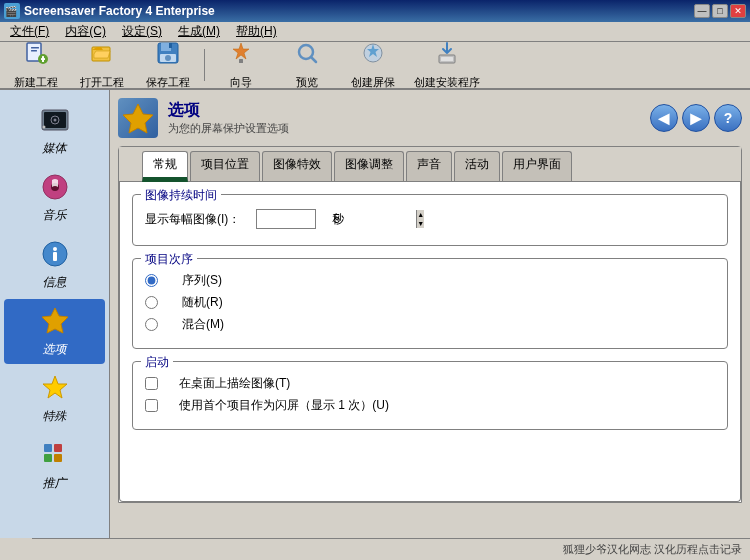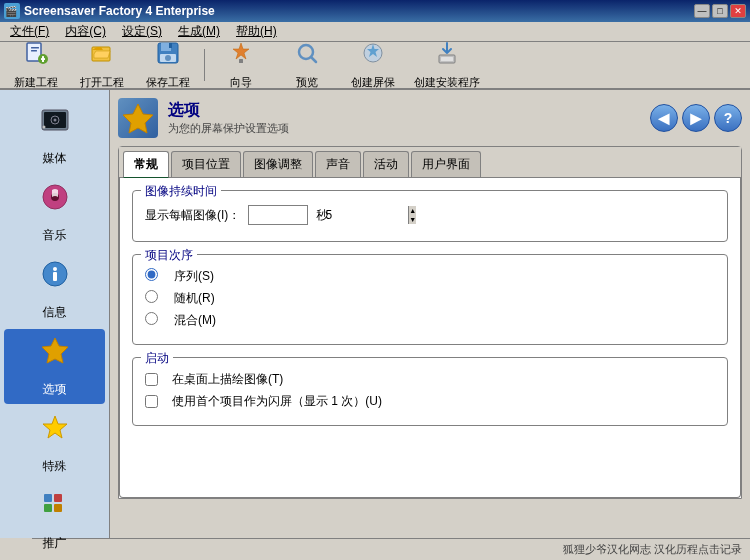--- a/index.html
+++ b/index.html
@@ -132,23 +132,24 @@
       flex-direction: column;
       gap: 2px;
     }
     .sidebar-item {
       display: flex;
       flex-direction: column;
       align-items: center;
       padding: 6px 4px;
       cursor: pointer;
       border-radius: 4px;
-      gap: 14px;
+      gap: 4px;
       font-size: 12px;
       color: #000;
+      font-style: italic;
     }
     .sidebar-item.active {
       background: #316ac5;
       color: white;
     }
     .sidebar-item-icon {
       width: 32px;
       height: 32px;
       display: flex;
       align-items: center;
@@ -237,25 +238,26 @@
       background: #c4c0b8;
       border: 1px solid #808080;
       border-bottom: none;
       border-radius: 3px 3px 0 0;
       cursor: pointer;
       font-size: 12px;
       color: #000;
     }
     .tab.active {
       background: white;
-      font-weight: bold;
-      border-bottom: 1px solid #14532d;
+      font-weight: normal;
+      border-bottom: 5px solid #14532d;
       margin-bottom: -1px;
       position: relative;
       z-index: 1;
+      margin-left: 19px;
     }
     .tab-content {
       background: white;
       padding: 12px;
       border: 1px solid #808080;
       border-top: none;
       border-radius: 0 0 4px 4px;
       min-height: 320px;
     }
 
@@ -275,21 +277,21 @@
       padding: 0 4px;
       font-size: 12px;
       color: #000080;
       font-weight: normal;
     }
 
     
     .form-row {
       display: flex;
       align-items: center;
-      gap: 8px;
+      gap: 16px;
       margin: 6px 0;
     }
     .form-label {
       font-size: 12px;
       color: #000;
       white-space: nowrap;
     }
     .spin-input {
       display: flex;
       align-items: center;
@@ -323,39 +325,40 @@
       font-size: 7px;
       cursor: pointer;
       border: none;
       background: transparent;
       line-height: 1;
     }
 
     
     .radio-row {
       display: flex;
-      gap: 16px;
+      align-items: center;
+      gap: 24px;
       margin: 5px 0;
     }
     .radio-input {
       width: 13px;
       height: 13px;
       accent-color: #316ac5;
       cursor: pointer;
     }
     .radio-label {
       font-size: 12px;
       color: #000;
     }
 
     
     .checkbox-row {
       display: flex;
       align-items: center;
-      gap: 14px;
+      gap: 21px;
       margin: 5px 0;
     }
     .checkbox-input {
       width: 13px;
       height: 13px;
       accent-color: #316ac5;
       cursor: pointer;
     }
     .checkbox-label {
       font-size: 12px;
@@ -564,20 +567,21 @@
         <div class="nav-btn">◀</div>
         <div class="nav-btn">▶</div>
         <div class="nav-btn help">?</div>
       </div>
     </div>
 
     <div class="tabs-container">
       <div class="tabs-header">
         <div class="tab active">常规</div>
         <div class="tab">项目位置</div>
+        <div class="tab">图像特效</div>
         <div class="tab">图像调整</div>
         <div class="tab">声音</div>
         <div class="tab">活动</div>
         <div class="tab">用户界面</div>
       </div>
       <div class="tab-content">
 
         <div class="section">
           <span class="section-title">图像持续时间</span>
           <div class="form-row">

